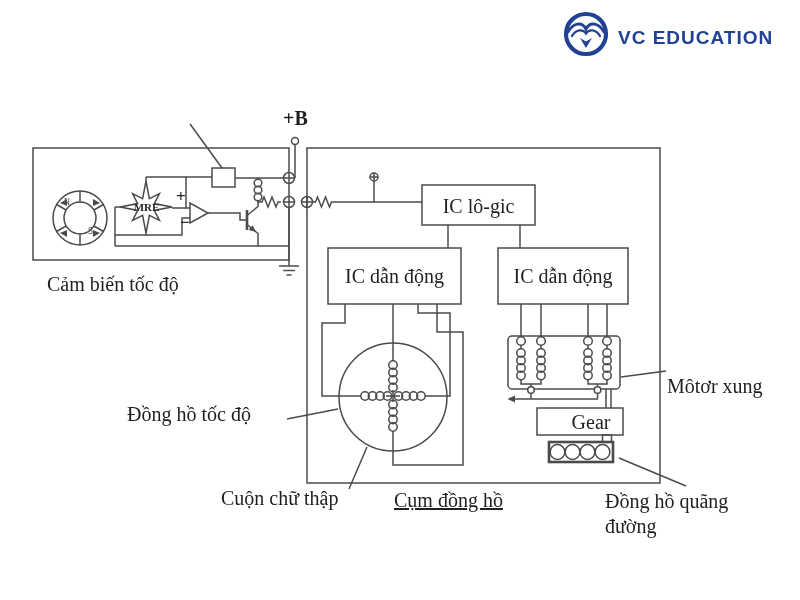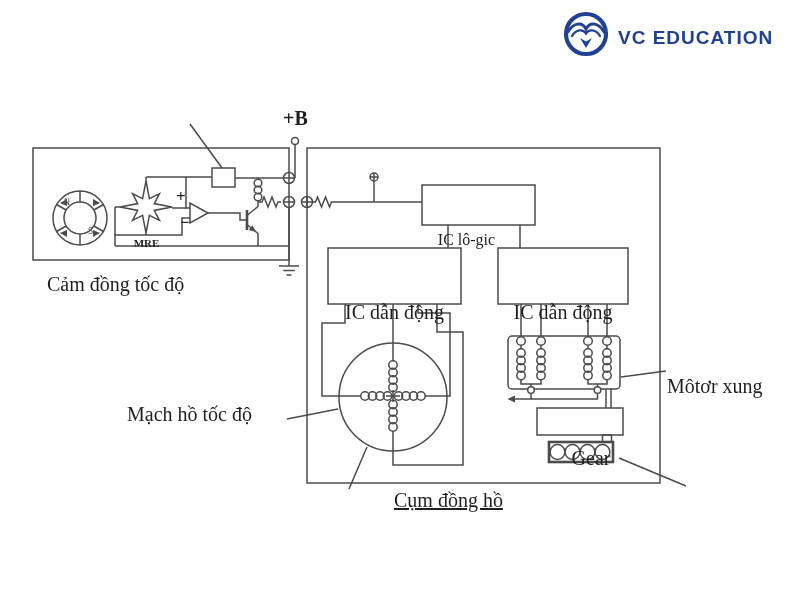--- a/index.html
+++ b/index.html
@@ -4,21 +4,21 @@
 <style>
   html,body{margin:0;padding:0;background:#fff;}
   .stage{position:relative;width:800px;height:600px;background:#fff;overflow:hidden;
          font-family:"Liberation Serif","DejaVu Serif",serif;}
   .art{position:absolute;left:0;top:0;}
   .art path,.art rect,.art circle,.art line,.art polyline{stroke:#4b4b4b;fill:none;stroke-width:1.5;}
   .art .thick{stroke-width:2.6;}
   .art .fillg{fill:#4b4b4b;stroke:none;}
   .art .wf{fill:#ffffff;}
   .lbl{position:absolute;color:#1f1f1f;white-space:pre-line;line-height:1.25;}
-  .ctr{text-align:center;margin-top:36px;}
+  .ctr{text-align:center;}
   .logo{position:absolute;left:560px;top:8px;display:flex;align-items:center;}
   .logo-text{font-family:"Liberation Sans","DejaVu Sans",sans-serif;font-weight:700;
              font-size:19px;letter-spacing:1px;color:#214193;margin-left:6px;margin-top:8px;}
   .tiny{font-size:8px;color:#555;font-family:"DejaVu Sans",sans-serif;}
 </style>
 </head>
 <body>
 
 <div class="stage">
 
@@ -206,28 +206,31 @@
     <g>
       <line x1="190" y1="124" x2="222" y2="168"></line>
       <line x1="287" y1="419" x2="338" y2="409"></line>
       <line x1="367" y1="447" x2="349" y2="489"></line>
       <line x1="621" y1="377" x2="666" y2="371"></line>
       <line x1="619" y1="458" x2="686" y2="486"></line>
     </g>
   </svg>
 
   <span class="lbl" style="left:283px;top:106px;font-size:20px;font-weight:700;">+B</span>
-  <span class="lbl" style="left:47px;top:272px;font-size:20px;">Cảm đồng tốc độ</span>
-  <span class="lbl ctr" style="left:410px;top:194px;width:113px;font-size:16px;">IC lô-gic</span>
+  <span class="lbl" style="left:47px;top:272px;font-size:20px;">Cảm biến tốc độ</span>
+  <span class="lbl ctr" style="left:422px;top:194px;width:113px;font-size:20px;">IC lô-gic</span>
   <span class="lbl ctr" style="left:328px;top:264px;width:133px;font-size:20px;">IC dẫn động</span>
   <span class="lbl ctr" style="left:498px;top:264px;width:130px;font-size:20px;">IC dẫn động</span>
   <span class="lbl" style="left:667px;top:374px;font-size:20px;">Môtơr xung</span>
   <span class="lbl ctr" style="left:537px;top:410px;width:108px;font-size:20px;">Gear</span>
-  <span class="lbl" style="left:127px;top:402px;font-size:20px;">Mạch hồ tốc độ</span>
+  <span class="lbl" style="left:127px;top:402px;font-size:20px;">Đồng hồ tốc độ</span>
+  <span class="lbl" style="left:221px;top:486px;font-size:20px;">Cuộn chữ thập</span>
   <span class="lbl" style="left:394px;top:488px;font-size:20px;text-decoration:underline;">Cụm đồng hồ</span>
+  <span class="lbl" style="left:605px;top:489px;font-size:20px;">Đồng hồ quãng
+đường</span>
 
   <span class="lbl ctr" style="left:128px;top:201px;width:37px;font-size:11px;font-weight:700;">MRE</span>
   <span class="lbl" style="left:176px;top:186px;font-size:17px;font-weight:700;">+</span>
   <span class="lbl" style="left:180px;top:212px;font-size:17px;font-weight:700;">−</span>
   <span class="lbl tiny" style="left:64px;top:198px;">N</span>
   <span class="lbl tiny" style="left:88px;top:227px;">S</span>
 
   <div class="logo">
     <svg width="52" height="52" viewBox="0 0 52 52">
       <circle cx="26" cy="26" r="20" fill="none" stroke="#214193" stroke-width="4.2"></circle>

